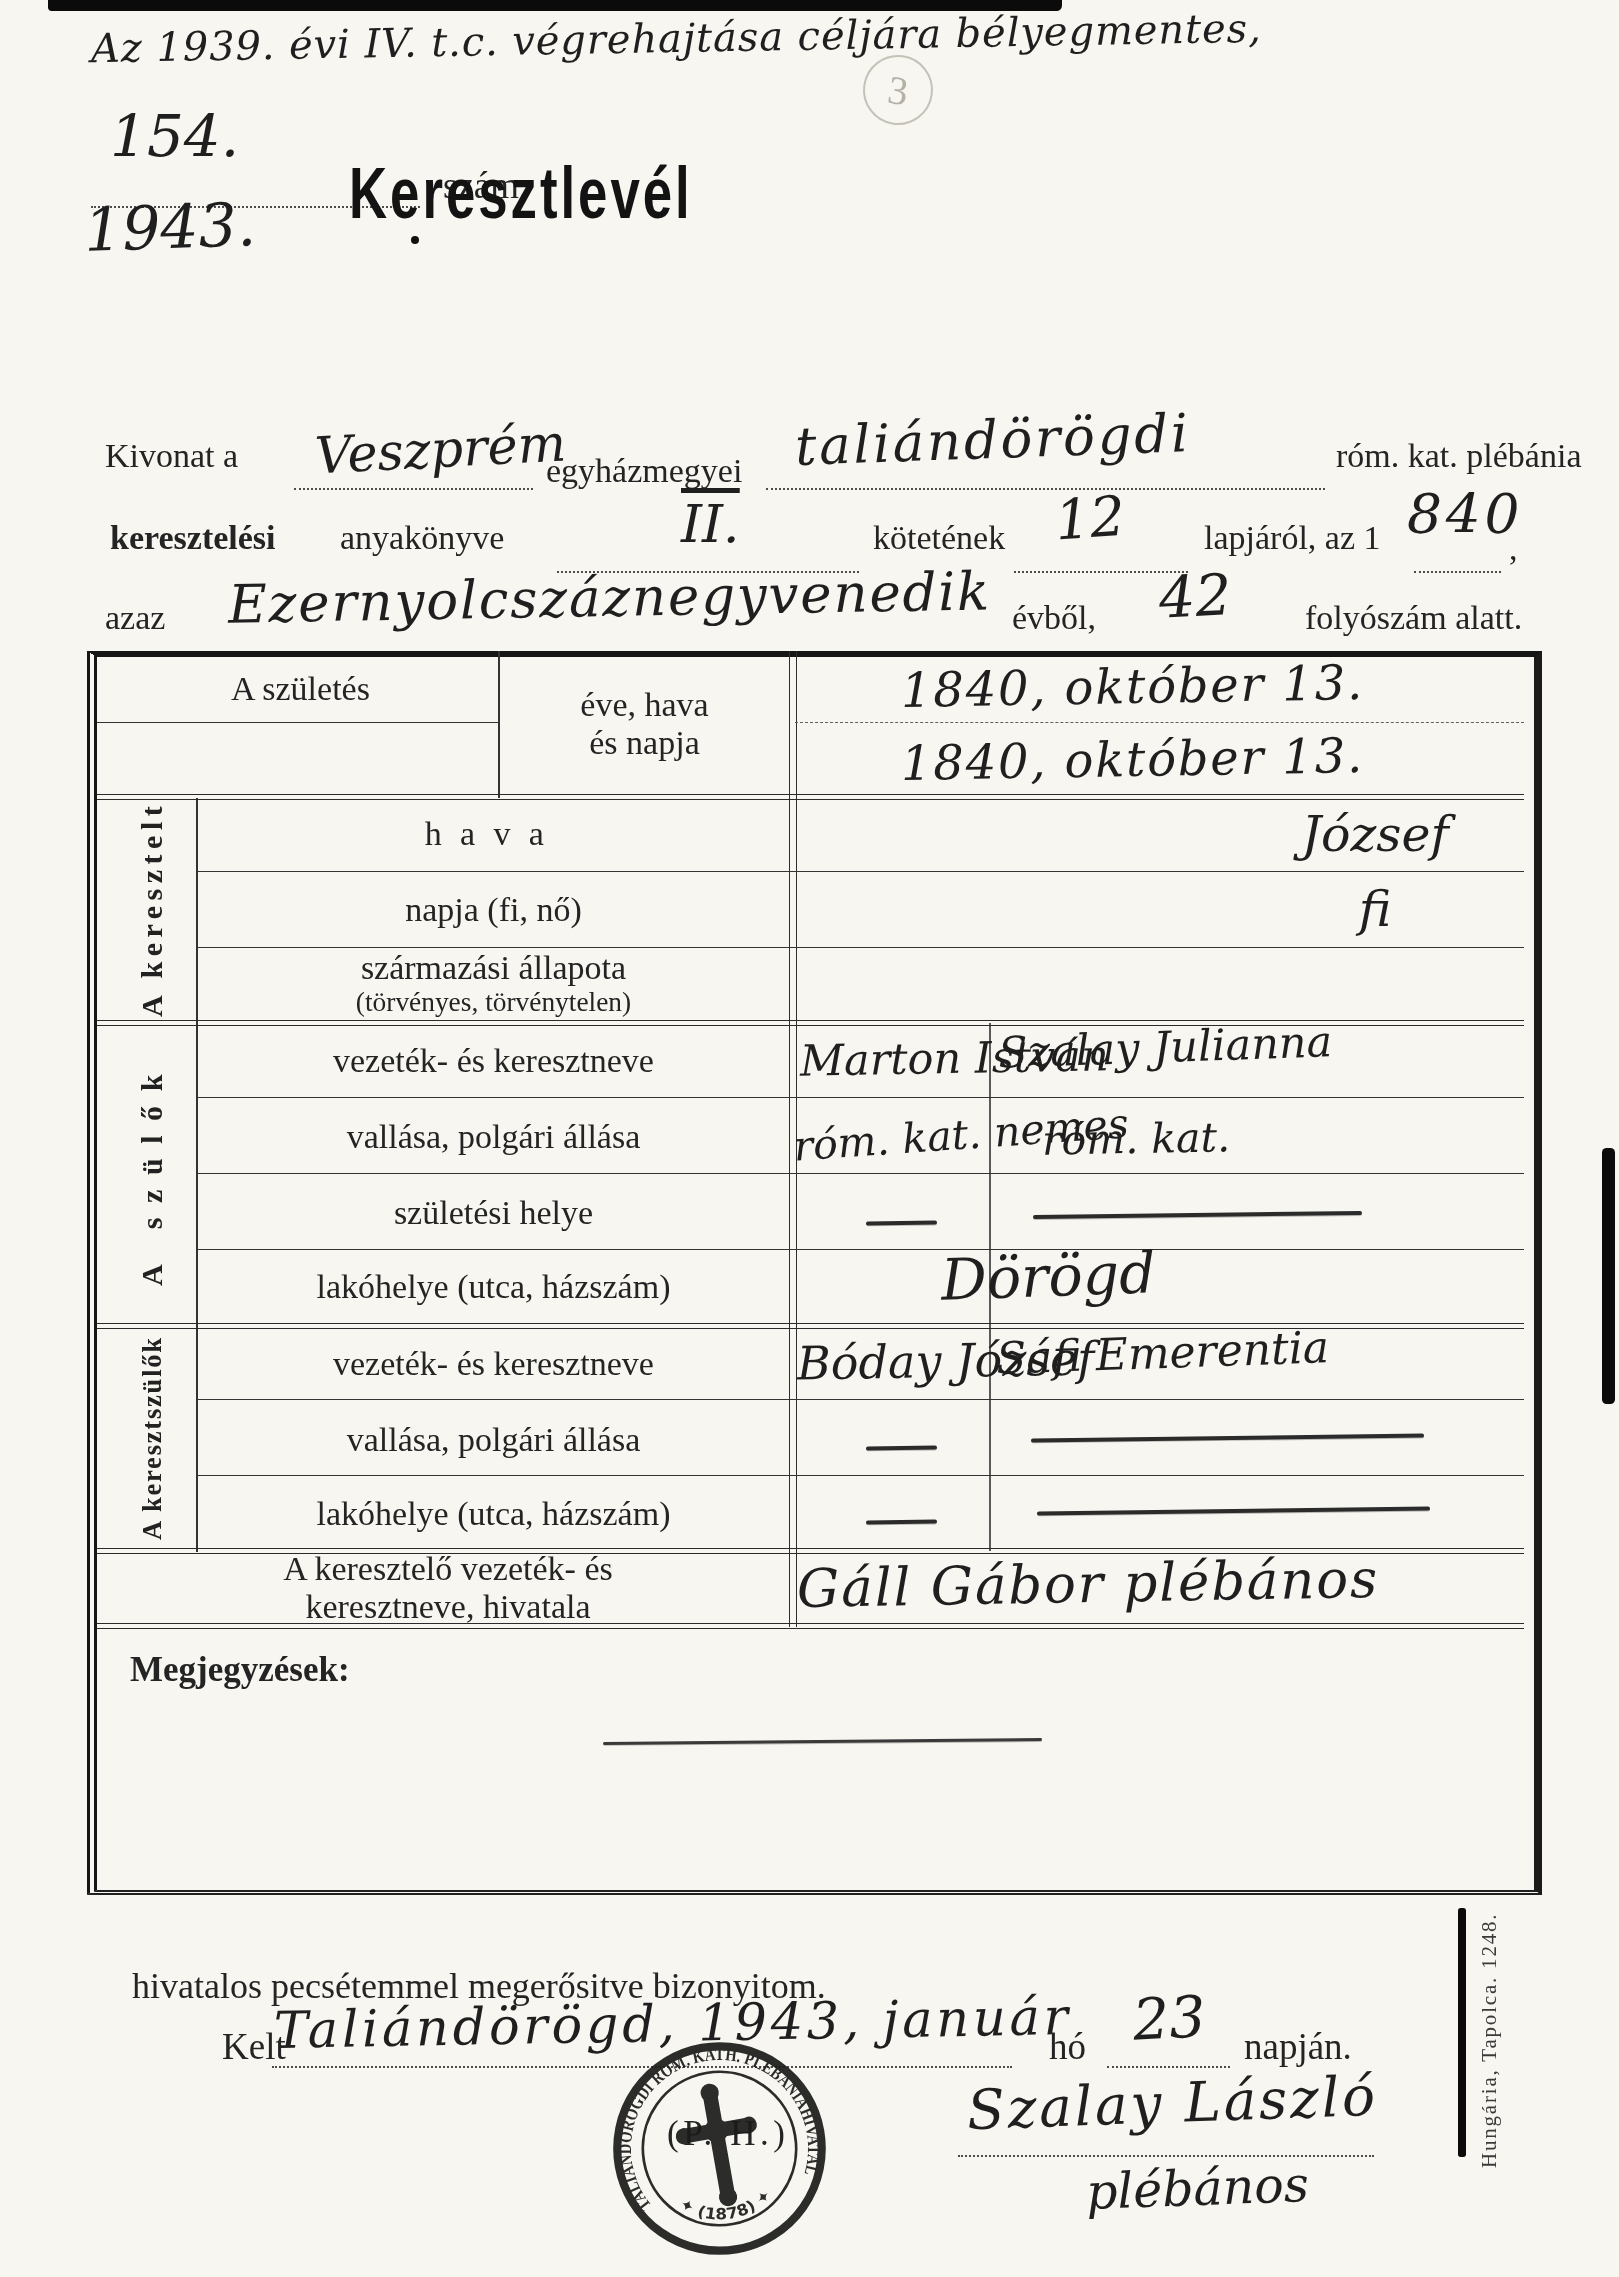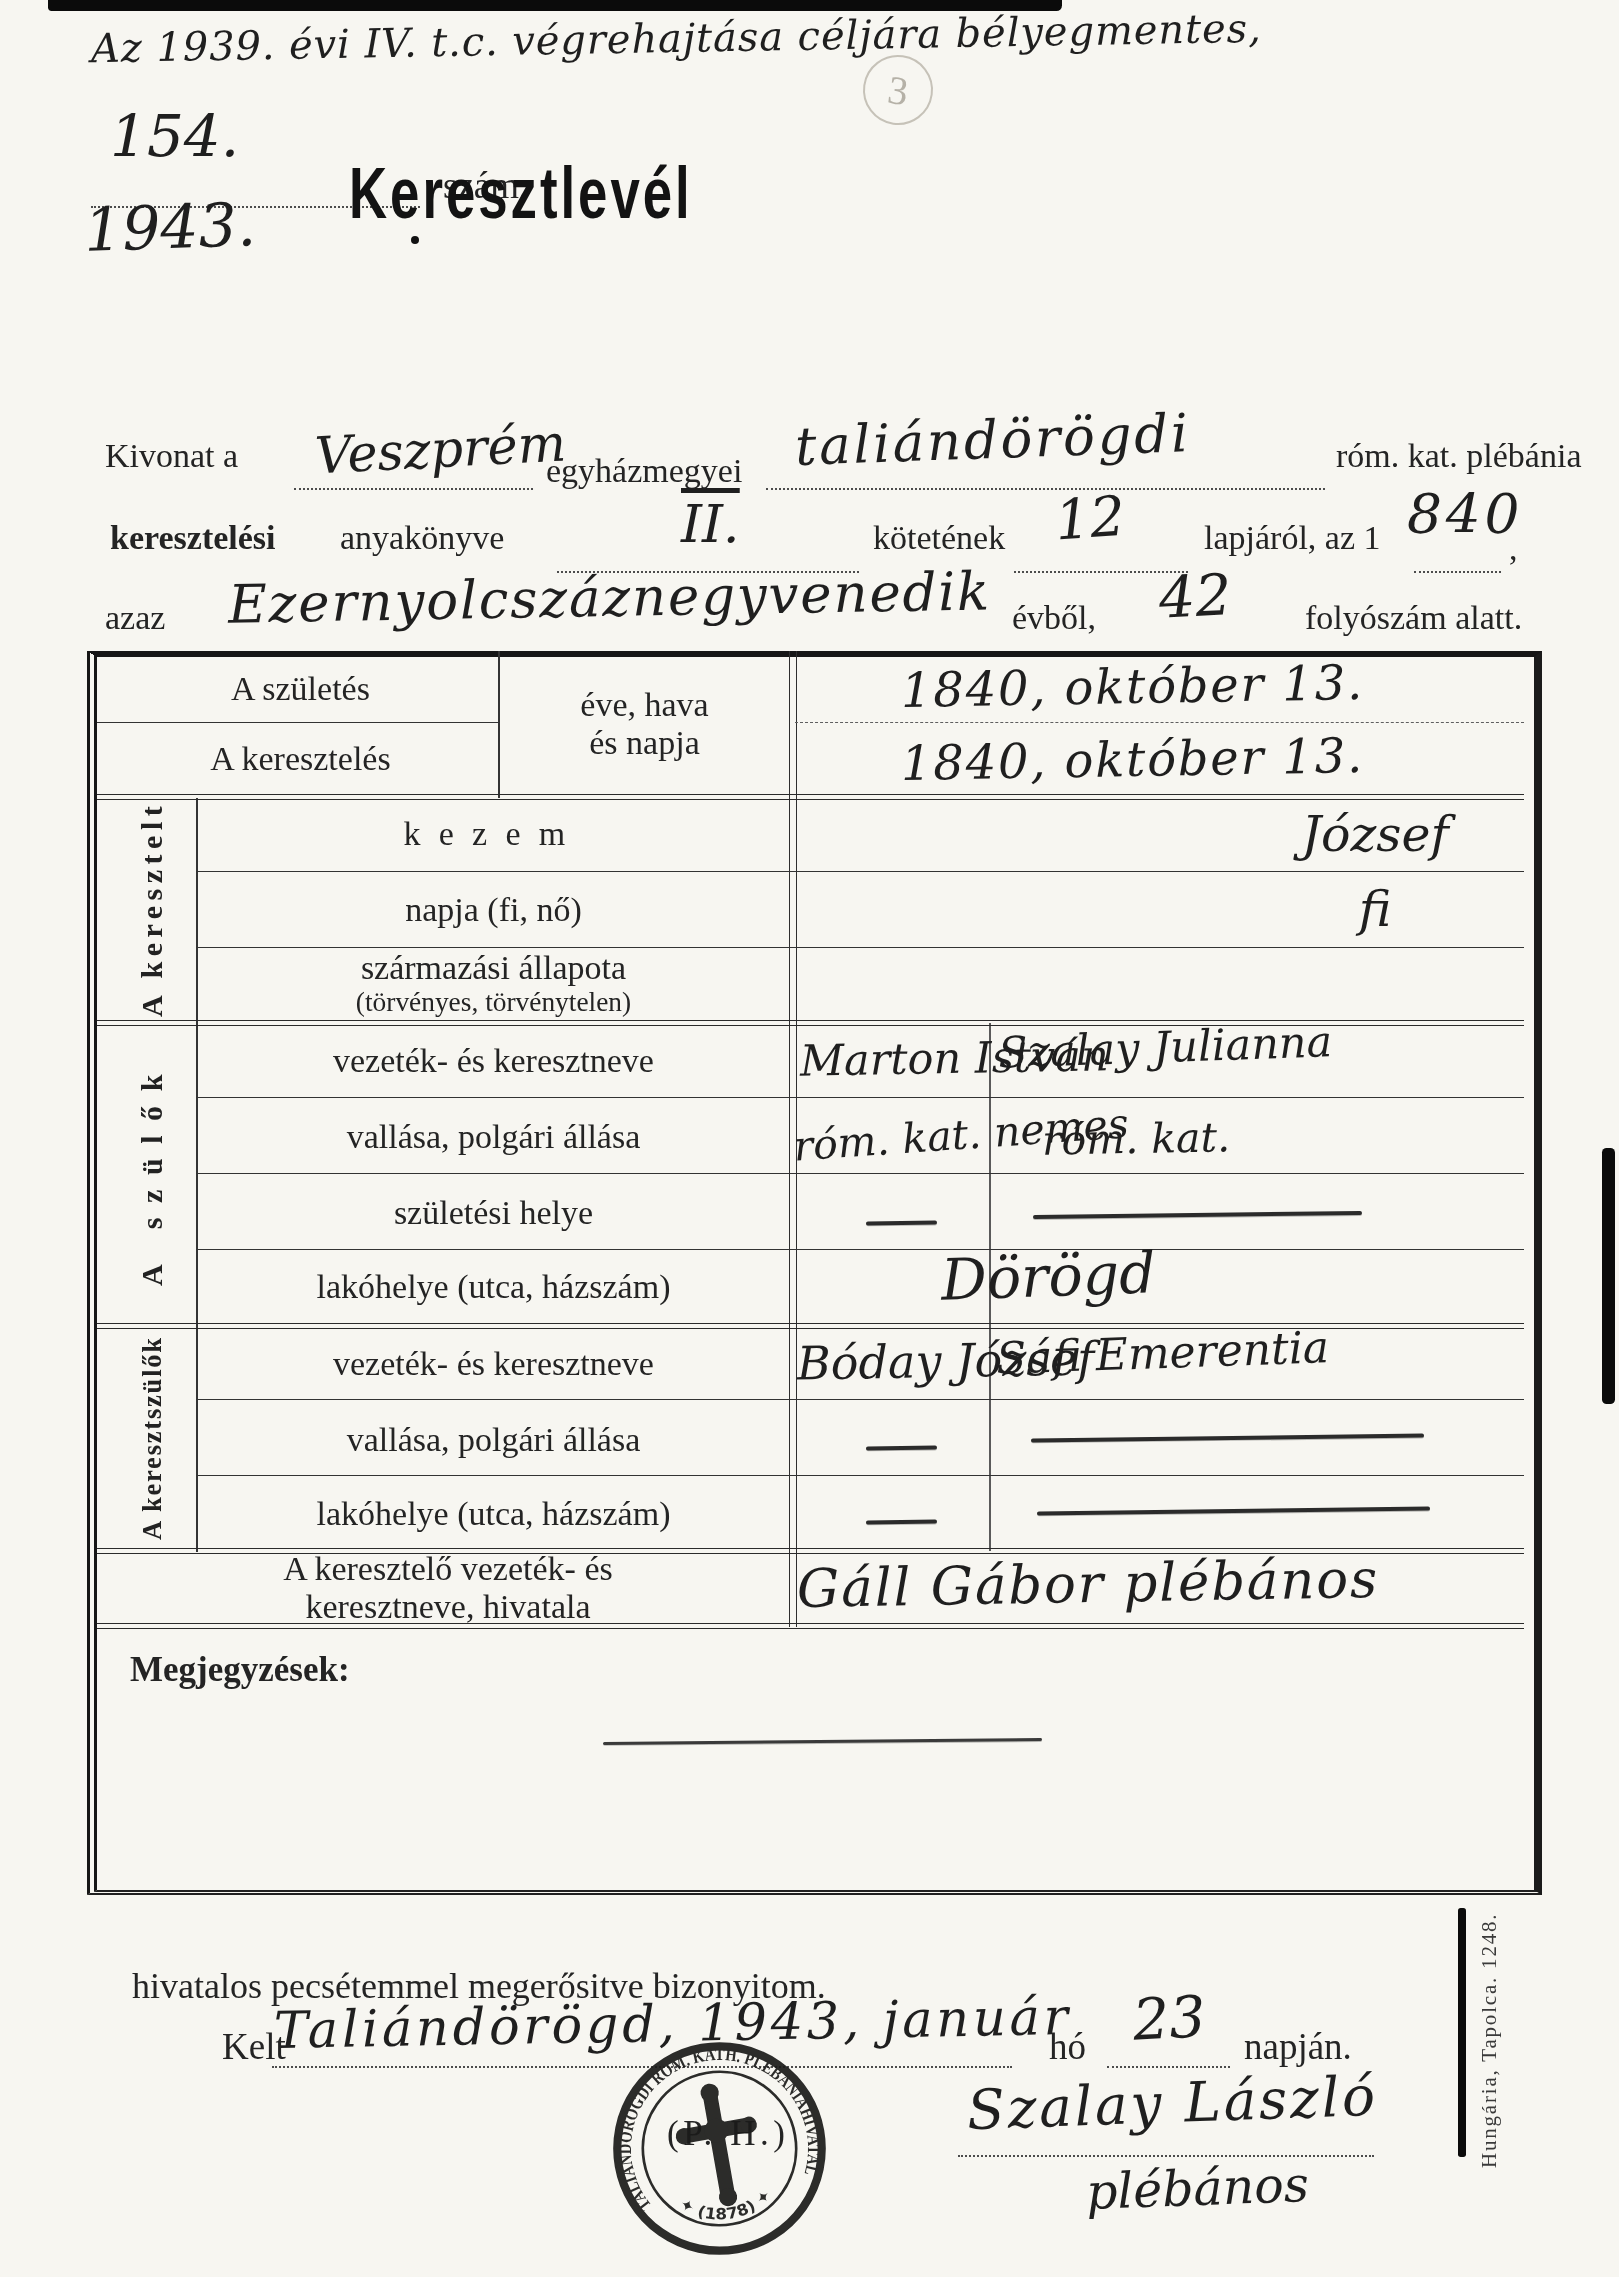--- a/index.html
+++ b/index.html
@@ -117,30 +117,29 @@
   <div class="abs hline" style="left:196px;top:1097px;width:1328px;"></div>
   <div class="abs hline" style="left:196px;top:1173px;width:1328px;"></div>
   <div class="abs hline" style="left:196px;top:1249px;width:1328px;"></div>
   <div class="abs hline dbl" style="left:97px;top:1323px;width:1427px;"></div>
   <div class="abs hline" style="left:196px;top:1399px;width:1328px;"></div>
   <div class="abs hline" style="left:196px;top:1475px;width:1328px;"></div>
   <div class="abs hline dbl" style="left:97px;top:1548px;width:1427px;"></div>
   <div class="abs hline dbl" style="left:97px;top:1623px;width:1427px;"></div>
 
   <div class="abs cell pr" style="left:105px;top:660px;width:391px;height:58px;">A születés</div>
-  <div class="abs cell pr" style="left:105px;top:729px;width:391px;height:60px;">A keresztelés</div>
   <div class="abs cell pr" style="left:501px;top:656px;width:287px;height:135px;">
     <span>éve, hava</span>
     <span>és napja</span>
   </div>
   <div class="abs cell hw" style="left:895px;top:654px;width:475px;height:64px;font-size:48px;letter-spacing:1.8px;transform:rotate(-1deg);">1840, október 13.</div>
   <div class="abs cell hw" style="left:895px;top:727px;width:475px;height:64px;font-size:48px;letter-spacing:1.8px;transform:rotate(-1deg);">1840, október 13.</div>
 
   <div class="abs vlabel" style="left:110px;top:801px;width:84px;height:215px;letter-spacing:5.5px;">A keresztelt</div>
-  <div class="abs cell pr" style="left:198px;top:803px;width:591px;height:62px;letter-spacing:18.3px;">kezem</div>
+  <div class="abs cell pr" style="left:198px;top:803px;width:591px;height:62px;letter-spacing:18.3px;">hava</div>
   <div class="abs cell pr" style="left:198px;top:879px;width:591px;height:62px;">napja (fi, nő)</div>
   <div class="abs cell pr" style="left:198px;top:950px;width:591px;height:66px;">
     <span>származási állapota</span>
     <span style="font-size:27.4px;">(törvényes, törvénytelen)</span>
   </div>
   <div class="abs cell hw" style="left:1206px;top:802px;width:338px;height:64px;font-size:49px;">József</div>
   <div class="abs cell hw" style="left:1206px;top:877px;width:338px;height:64px;font-size:49px;">fi</div>
 
   <div class="abs vlabel" style="left:110px;top:1027px;width:84px;height:292px;letter-spacing:14.6px;">A szülők</div>
   <div class="abs cell pr" style="left:198px;top:1029px;width:591px;height:64px;">vezeték- és keresztneve</div>

